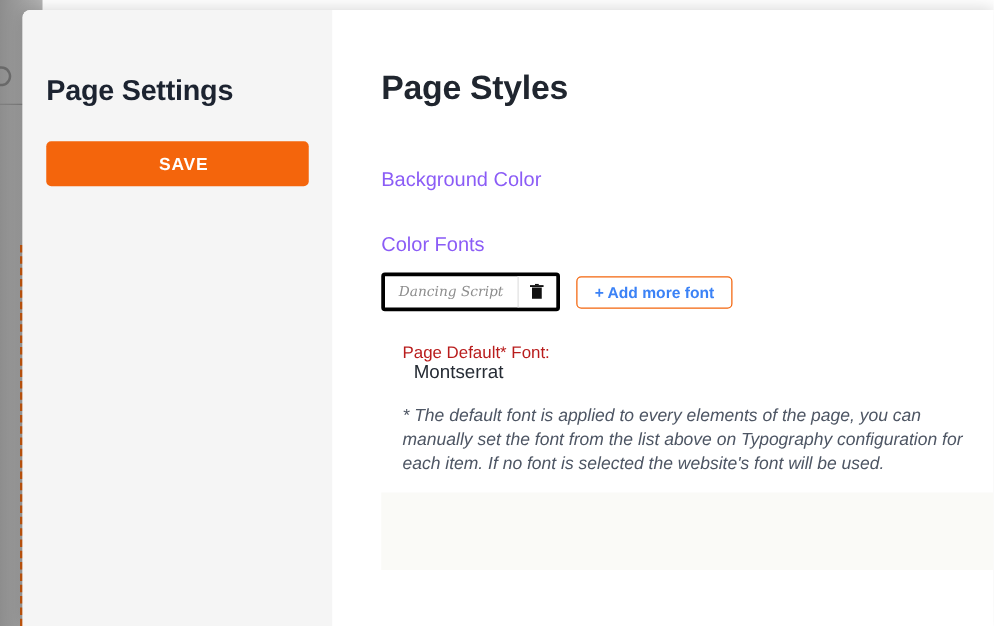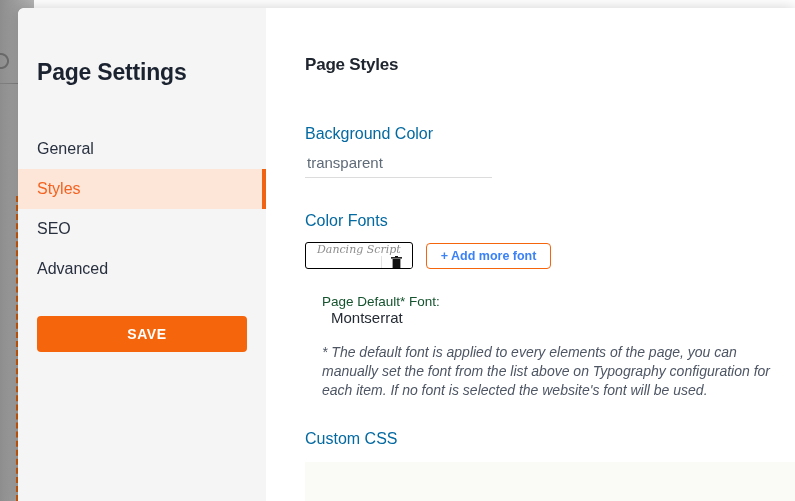--- a/index.html
+++ b/index.html
@@ -144,28 +144,28 @@
   
   .main {
     flex: 1 1 auto;
     background: #ffffff;
     padding: 47px 0 0 39px;
     position: relative;
     overflow: hidden;
   }
   .main-title {
     margin: 0;
-    font-size: 17px;
+    font-size: 27px;
     font-weight: bold;
     color: #20262f;
     letter-spacing: -.2px;
   }
   .section-label {
     font-size: 16px;
-    color: #0369a1;
+    color: #8b5cf6;
     margin: 50px 0 0 0;
     font-weight: normal;
   }
   .text-input {
     display: block;
     width: 185px;
     margin-top: 11px;
     padding: 0 0 6px 2px;
     border: none;
     border-bottom: 1px solid #dcdcdc;
@@ -177,27 +177,26 @@
   }
   .fonts-label { margin-top: 34px; }
 
   .font-row {
     display: flex;
     align-items: center;
     margin-top: 12px;
   }
   .font-chip {
     display: flex;
-    align-items: flex-end;
+    align-items: center;
     height: 25px;
-    border: 1px solid #000000;
+    border: 3px solid #000000;
     border-radius: 3px;
     background: #ffffff;
     overflow: hidden;
-    flex-direction: column;
   }
   .font-chip-name {
     padding: 0 11px;
     font-size: 11px;
     color: #8d8d8d;
     font-family: "DejaVu Serif", serif;
     font-style: italic;
     white-space: nowrap;
   }
   .font-chip-delete {
@@ -221,21 +220,21 @@
     font-size: 12.5px;
     font-weight: bold;
     cursor: pointer;
     white-space: nowrap;
     font-family: "Liberation Sans", sans-serif;
   }
 
   .default-font-block { margin: 25px 0 0 17px; }
   .default-font-label {
     font-size: 13.5px;
-    color: #14532d;
+    color: #b91c1c;
   }
   .default-font-value {
     margin: 0 0 0 9px;
     font-size: 15px;
     color: #252b34;
   }
   .hint {
     margin: 17px 0 0 17px;
     width: 455px;
     font-size: 14px;
@@ -271,45 +270,30 @@
     </div>
   </div>
   <div class="dashed-guide"></div>
 </div>
 
 <div id="modal">
 
   <div class="sidebar">
     <h1 class="sidebar-title">Page Settings</h1>
 
-    <div class="nav">
-      <div class="nav-item">
-        <span>General</span>
-      </div>
-      <div class="nav-item active">
-        <span>Styles</span>
-      </div>
-      <div class="nav-item">
-        <span>SEO</span>
-      </div>
-      <div class="nav-item">
-        <span>Advanced</span>
-      </div>
-    </div>
 
     <div class="side-buttons">
       <button class="btn-block btn-save">SAVE</button>
     </div>
   </div>
 
   <div class="main">
     <h2 class="main-title">Page Styles</h2>
 
     <div class="section-label">Background Color</div>
-    <input class="text-input" type="text" value="transparent" style="">
 
     <div class="section-label fonts-label">Color Fonts</div>
 
     <div class="font-row">
       <div class="font-chip">
         <span class="font-chip-name">Dancing Script</span>
         <span class="font-chip-delete">
           <svg width="11" height="13" viewBox="0 0 11 13">
             <rect x="0" y="1.1" width="11" height="1.5" fill="#111"></rect>
             <rect x="4" y="0" width="3" height="1.2" fill="#111"></rect>
@@ -320,19 +304,18 @@
       <button class="btn-add-font">+ Add more font</button>
     </div>
 
     <div class="default-font-block">
       <div class="default-font-label">Page Default* Font:</div>
       <div class="default-font-value">Montserrat</div>
     </div>
 
     <div class="hint">* The default font is applied to every elements of the page, you can manually set the font from the list above on Typography configuration for each item. If no font is selected the website's font will be used.</div>
 
-    <div class="section-label css-label">Custom CSS</div>
 
     <div class="code-editor">
       
     </div>
   </div>
 </div>
 
 </body></html>

